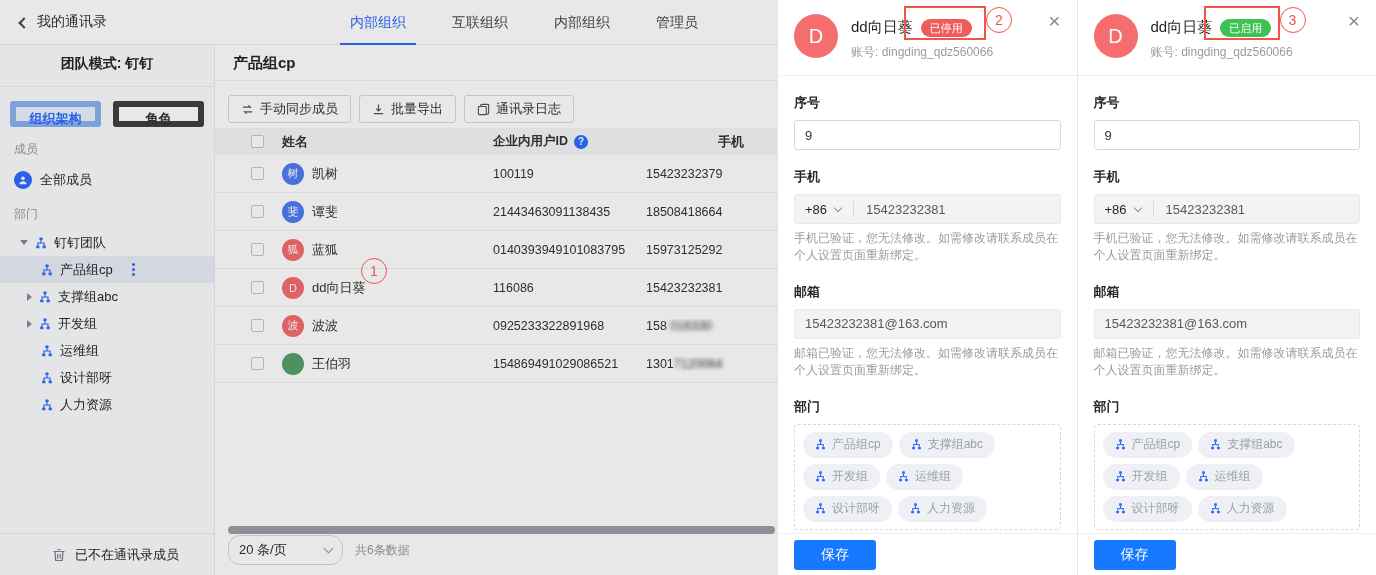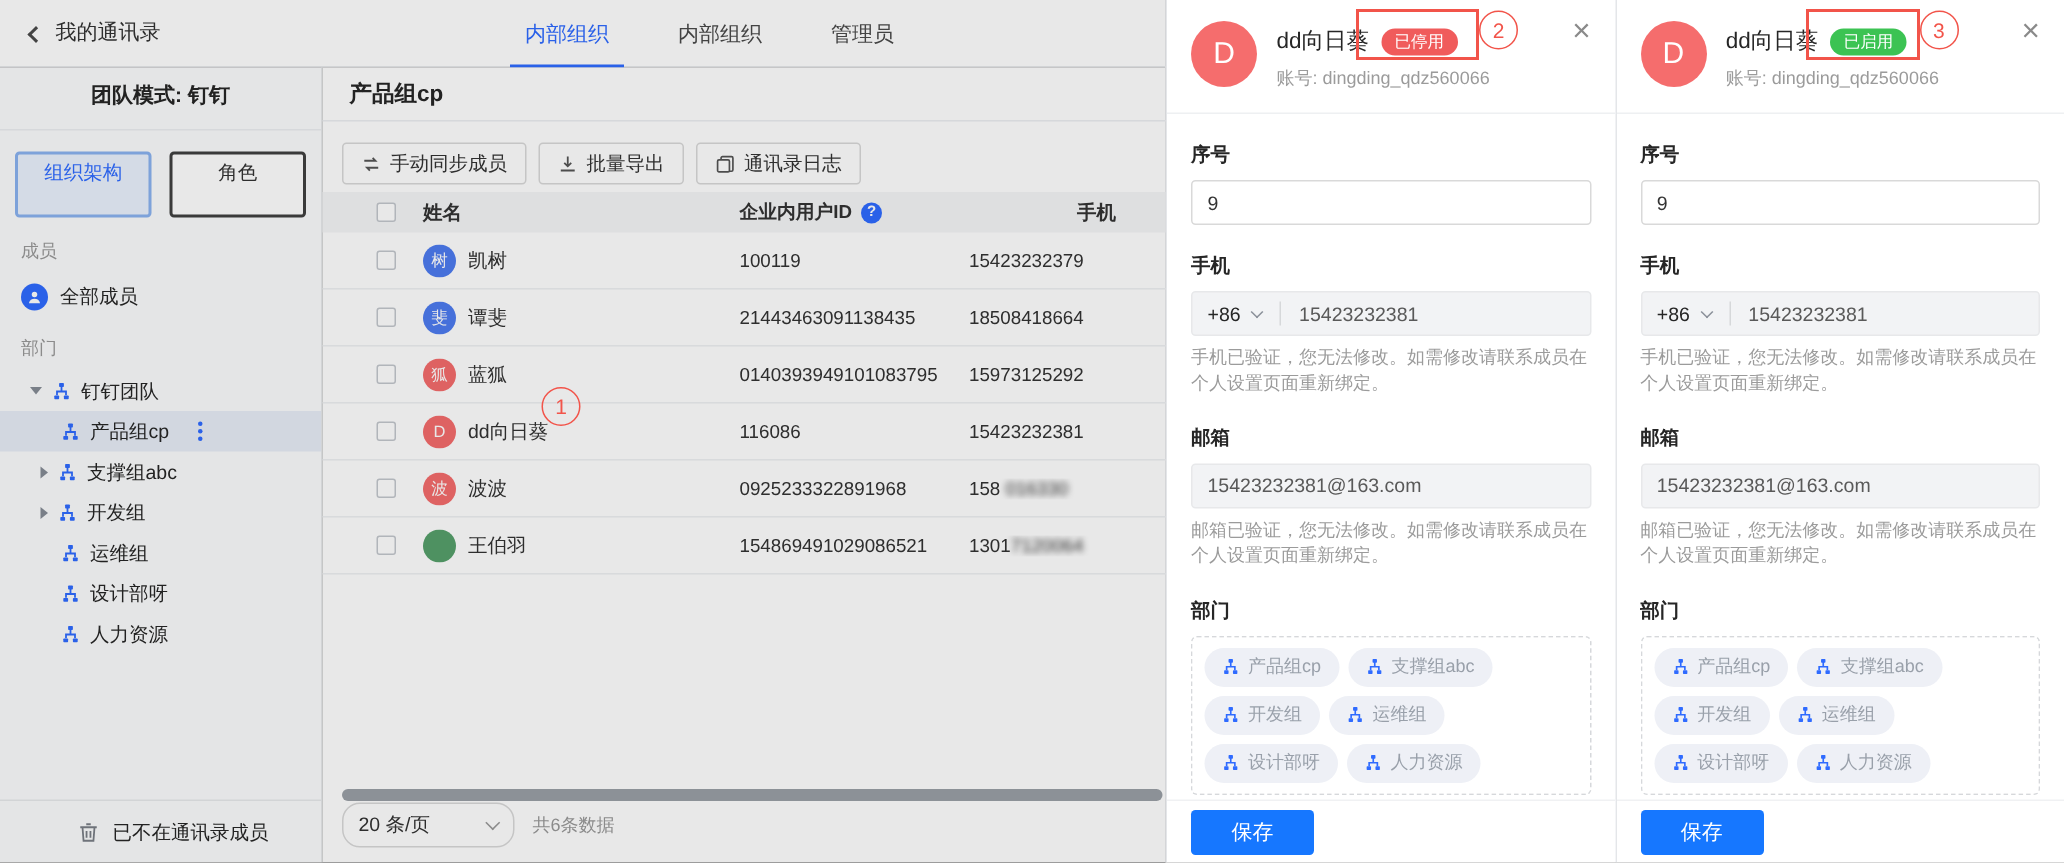--- a/index.html
+++ b/index.html
@@ -1,36 +1,36 @@
 <!DOCTYPE html>
 <html><head>
 <meta charset="utf-8">
 <style>
   * { margin:0; padding:0; box-sizing:border-box; font-family:"Liberation Sans","DejaVu Sans",sans-serif; }
   html,body { width:1376px; height:575px; overflow:hidden; background:#fff; }
   .app { display:flex; width:1376px; height:575px; }
 
   
-  .left-app { position:relative; width:777px; flex:0 0 777px; height:575px; background:#000000; overflow:hidden; }
+  .left-app { position:relative; width:777px; flex:0 0 777px; height:575px; background:#4c1d95; overflow:hidden; }
   .dim-overlay { position:absolute; inset:0; background:rgba(0,0,0,0.09); z-index:5; pointer-events:none; }
 
   .topnav { position:relative; height:45px; border-bottom:1px solid #e7e9ec; background:#fff; display:flex; align-items:center; }
   .back { display:flex; align-items:center; gap:9px; margin-left:20px; font-size:14px; color:#333; cursor:pointer; }
   .chv-left { width:8px; height:8px; border-left:2px solid #4a4a4a; border-bottom:2px solid #4a4a4a; transform:rotate(45deg); margin-top:1px; }
   .tabs { position:absolute; left:340px; top:0; height:45px; display:flex; gap:26px; }
   .tab { height:45px; line-height:44px; padding:0 10px; font-size:14px; color:#4a4a4a; cursor:pointer; }
   .tab.active { color:#2f6bff; border-bottom:2px solid #2f6bff; }
 
   .body-row { display:flex; height:530px; }
 
   
   .sidebar { position:relative; width:215px; flex:0 0 215px; border-right:1px solid #e7e9ec; background:#fbfcfd; padding-top:10px; }
   .team-mode { text-align:center; font-size:14px; font-weight:bold; color:#262626; padding-bottom:13px; border-bottom:1px solid #eceef1; }
   .view-btns { display:flex; gap:12px; padding:14px 10px 0 10px; }
-  .vbtn { flex:1; height:44px; line-height:24px; text-align:center; font-size:13px; border:2px solid #404040; border-radius:3px; background:#fff; color:#333; cursor:pointer; }
+  .vbtn { flex:1; height:26px; line-height:24px; text-align:center; font-size:13px; border:6px solid #404040; border-radius:3px; background:#fff; color:#333; cursor:pointer;font-weight:bold; }
   .vbtn.active { background:#e9f1fd; border-color:#8ab2f0; color:#2f6bff; }
   .side-label { margin:14px 0 0 14px; font-size:12px; color:#999; }
   .side-item { display:flex; align-items:center; gap:8px; margin-top:10px; padding-left:14px; height:24px; font-size:13px; color:#262626; cursor:pointer; }
   .icon-members { width:18px; height:18px; border-radius:50%; background:#2f6bff; display:flex; align-items:center; justify-content:center; flex:0 0 18px; }
   .tree { margin-top:6px; font-size:13px; color:#262626; }
   .tree-row { height:27px; display:flex; align-items:center; gap:7px; cursor:pointer; }
   .lv0 { padding-left:20px; }
   .lv1c { padding-left:27px; }
   .lv1 { padding-left:41px; }
   .tree-row.selected { background:#e7edf7; }
@@ -99,20 +99,21 @@
 
   <section class="left-app">
 
     <div class="topnav">
       <div class="back">
         <span class="chv-left"></span>
         <span>我的通讯录</span>
       </div>
       <div class="tabs">
         <div class="tab active">内部组织</div>
+        <div class="tab">互联组织</div>
         <div class="tab">内部组织</div>
         <div class="tab">管理员</div>
       </div>
     </div>
 
     <div class="body-row">
 
       <aside class="sidebar">
         <div class="team-mode">团队模式: 钉钉</div>
         <div class="view-btns">

